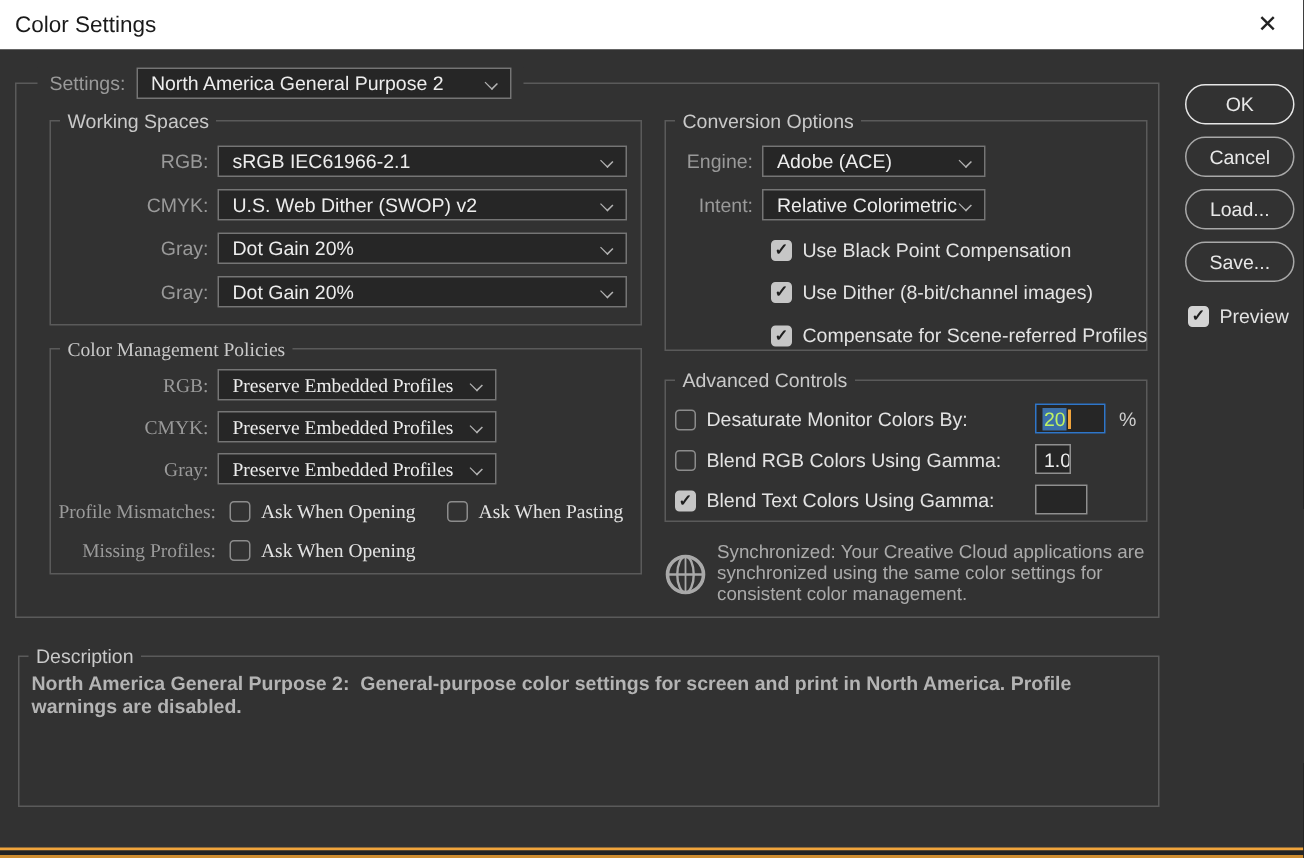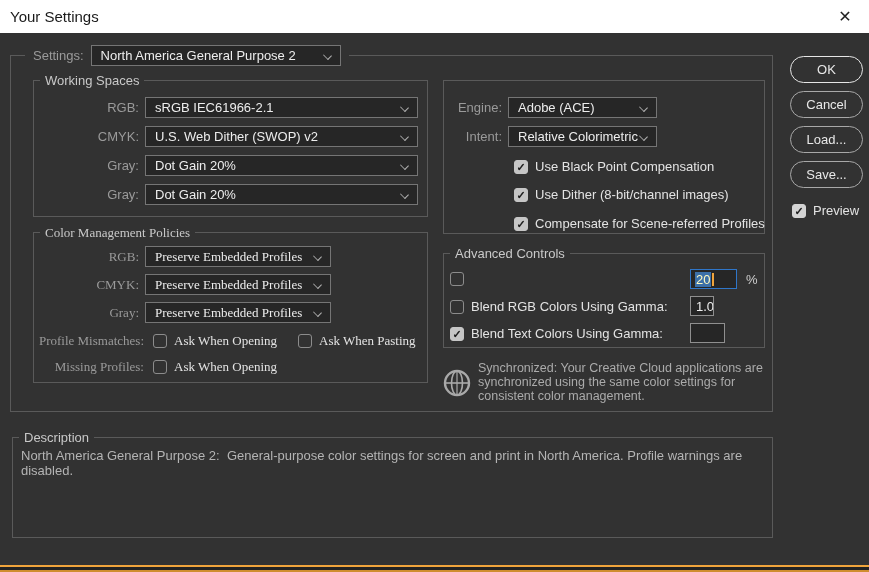--- a/index.html
+++ b/index.html
@@ -54,50 +54,50 @@
   
   .num-input {
     position:absolute; width:24px; height:20px; background:#262626;
     border:1px solid #8f8f8f; color:#ededed; font-family:"Liberation Sans",sans-serif;
     font-size:13px; padding-left:5px;
   }
   .num-box {
     position:absolute; width:47px; height:20px; background:#262626;
     border:1px solid #2f76c9; display:flex; align-items:center; padding-left:4px;
   }
-  .num-box .sel { background:#3c70a9; color:#fef9c3; font-size:13px; padding:0 1px; }
+  .num-box .sel { background:#3c70a9; color:#bef264; font-size:13px; padding:0 1px; }
   .num-box .caret { width:2px; height:13px; background:#f0a43c; margin-left:1px; }
   .suffix { position:absolute; font-size:13px; color:#cfcfcf; }
 
   
   .btn {
     position:absolute; left:790px; width:73px; height:27px; border-radius:13.5px;
     border:1px solid #a8a8a8; background:transparent; color:#e8e8e8;
     font-family:"Liberation Sans",sans-serif; font-size:13px; text-align:center; line-height:25px;
     cursor:default;
   }
   .btn.default { border:1px solid #e6e6e6; }
 
   
   .sync-text { position:absolute; font-size:12.5px; line-height:14px; color:#ababab; }
-  .desc-text { position:absolute; font-size:13px; color:#b4b4b4; white-space:pre-wrap; }
+  .desc-text { position:absolute; font-size:13px; color:#b4b4b4; white-space:pre-wrap;font-weight:bold; }
 
   
   .stripe { position:absolute; left:0; bottom:0; width:869px; height:7px; }
   .stripe .o1 { height:2px; background:#f0a43c; }
   .stripe .d  { height:3px; background:#232323; }
   .stripe .o2 { height:2px; background:#cf8d2f; }
 </style>
 </head>
 <body>
 
 <div class="screen">
 
   <div class="titlebar">
-    <span class="title">Your Settings</span>
+    <span class="title">Color Settings</span>
     <span class="close">✕</span>
   </div>
 
   <div class="body">
 
     <div class="group" style="left:10px; top:22px; width:763px; height:357px;">
       <div style="position:absolute; top:-11px; left:14px; background:#323232; padding:0 8px; display:flex; align-items:center;">
         <span class="lbl">Settings:</span>
         <div class="dropdown" style="width:250px; margin-left:7px;">
           <span>North America General Purpose 2</span>
@@ -172,20 +172,21 @@
         <span class="cb-label">Ask When Pasting</span>
       </div>
       <div class="row" style="left:0; top:126px; width:392px;">
         <span class="lbl lcol" style="width:110px;">Missing Profiles:</span>
         <span class="cb" style="margin-left:9px;"></span>
         <span class="cb-label">Ask When Opening</span>
       </div>
     </div>
 
     <div class="group" style="left:443px; top:47px; width:322px; height:154px;">
+      <span class="group-title">Conversion Options</span>
 
       <div class="row" style="left:0; top:45px; width:318px;">
         <span class="lbl lcol" style="width:58px;">Intent:</span>
         <div class="dropdown" style="width:149px; margin-left:6px;">
           <span>Relative Colorimetric</span>
           <span class="chev"></span>
         </div>
       </div>
       <div class="row" style="left:0; top:16px; width:318px;">
         <span class="lbl lcol" style="width:58px;">Engine:</span>
@@ -207,20 +208,21 @@
         <span class="cb checked">✓</span>
         <span class="cb-label">Compensate for Scene-referred Profiles</span>
       </div>
     </div>
 
     <div class="group" style="left:443px; top:220px; width:322px; height:95px;">
       <span class="group-title">Advanced Controls</span>
 
       <div class="row" style="left:6px; top:18px;">
         <span class="cb"></span>
+        <span class="cb-label">Desaturate Monitor Colors By:</span>
       </div>
       <div class="num-box" style="left:246px; top:15px;">
         <span class="sel">20</span>
         <span class="caret"></span>
       </div>
       <span class="suffix" style="left:302px; top:18px;">%</span>
 
       <div class="row" style="left:6px; top:45px;">
         <span class="cb"></span>
         <span class="cb-label">Blend RGB Colors Using Gamma:</span>

